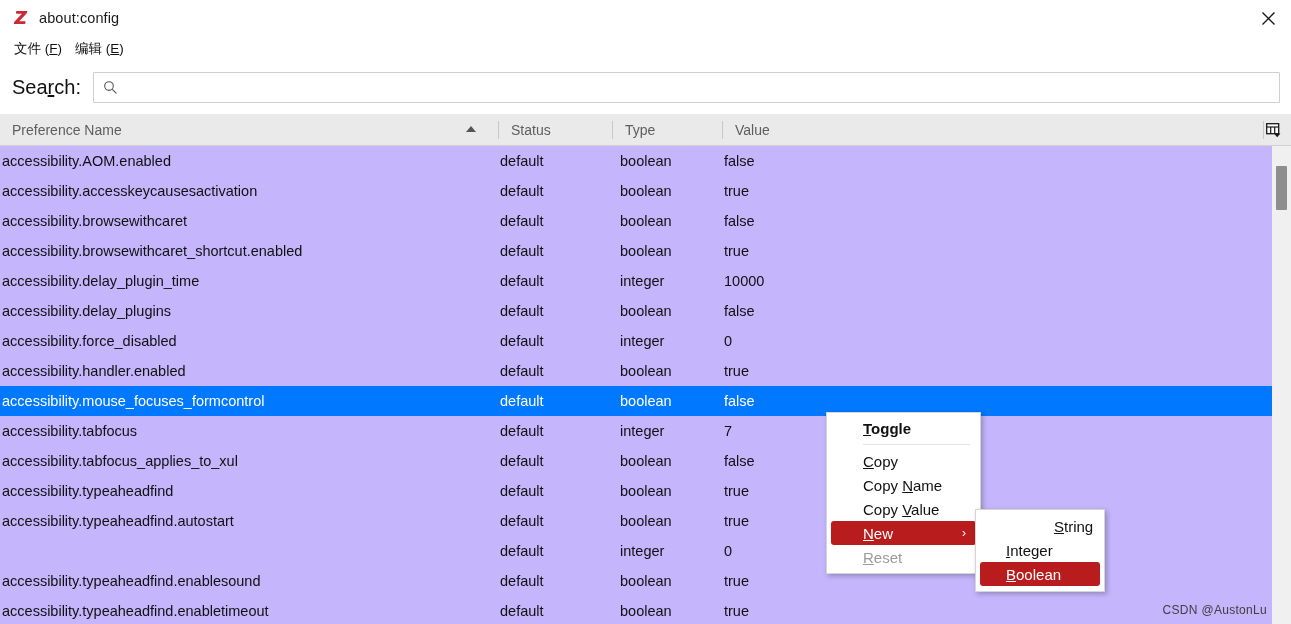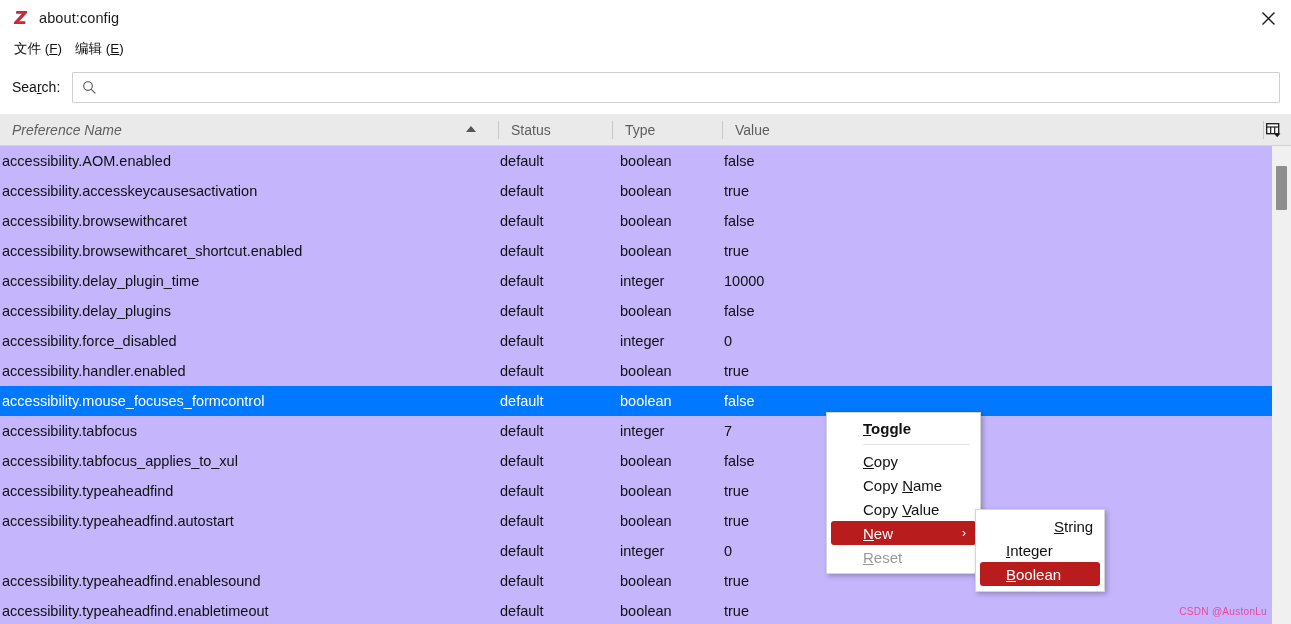--- a/index.html
+++ b/index.html
@@ -85,21 +85,21 @@
     position: absolute;
     left: 0; top: 61px;
     width: 1291px; height: 52px;
     background: #ffffff;
     display: flex;
     align-items: center;
     border-bottom: 1px solid #ffffff;
   }
   .search-label {
     margin-left: 12px;
-    font-size: 14px;
+    font-size: 20px;
     color: #111111;
     white-space: nowrap;
   }
   .search-label u { text-decoration: underline; }
   .search-box {
     margin-left: 12px;
     flex: 1;
     margin-right: 11px;
     height: 31px;
     border: 1px solid #cfcfcf;
@@ -282,22 +282,22 @@
     padding: 4px 0 5px 0;
     box-sizing: border-box;
     z-index: 50;
   }
 
   
   .watermark {
     position: absolute;
     right: 24px;
     bottom: 7px;
-    font-size: 10px;
-    color: #ec4899;
+    font-size: 12px;
+    color: #404040;
     letter-spacing: 0.3px;
     z-index: 60;
     white-space: nowrap;
   }
 </style>
 </head>
 <body>
 
 <div id="app">
 
@@ -327,21 +327,21 @@
         <svg width="15" height="15" viewBox="0 0 16 16">
           <circle cx="6.4" cy="6.4" r="4.6" stroke="#555555" stroke-width="1.2" fill="none"></circle>
           <path d="M9.9 9.9 L14.3 14.3" stroke="#555555" stroke-width="1.2" fill="none"></path>
         </svg>
       </span>
       <input class="search-input" type="text" value="" placeholder="" style="">
     </div>
   </div>
 
   <div class="table-header">
-    <div class="th" style="left:0; width:498px;font-style:italic;">
+    <div class="th" style="left:0; width:498px;">
       <span class="th-label">Preference Name</span>
     </div>
     <div class="sort-arrow"></div>
     <div class="th-divider" style="left:498px;"></div>
     <div class="th" style="left:499px; width:113px;">
       <span class="th-label">Status</span>
     </div>
     <div class="th-divider" style="left:612px;"></div>
     <div class="th" style="left:613px; width:109px;">
       <span class="th-label">Type</span>

